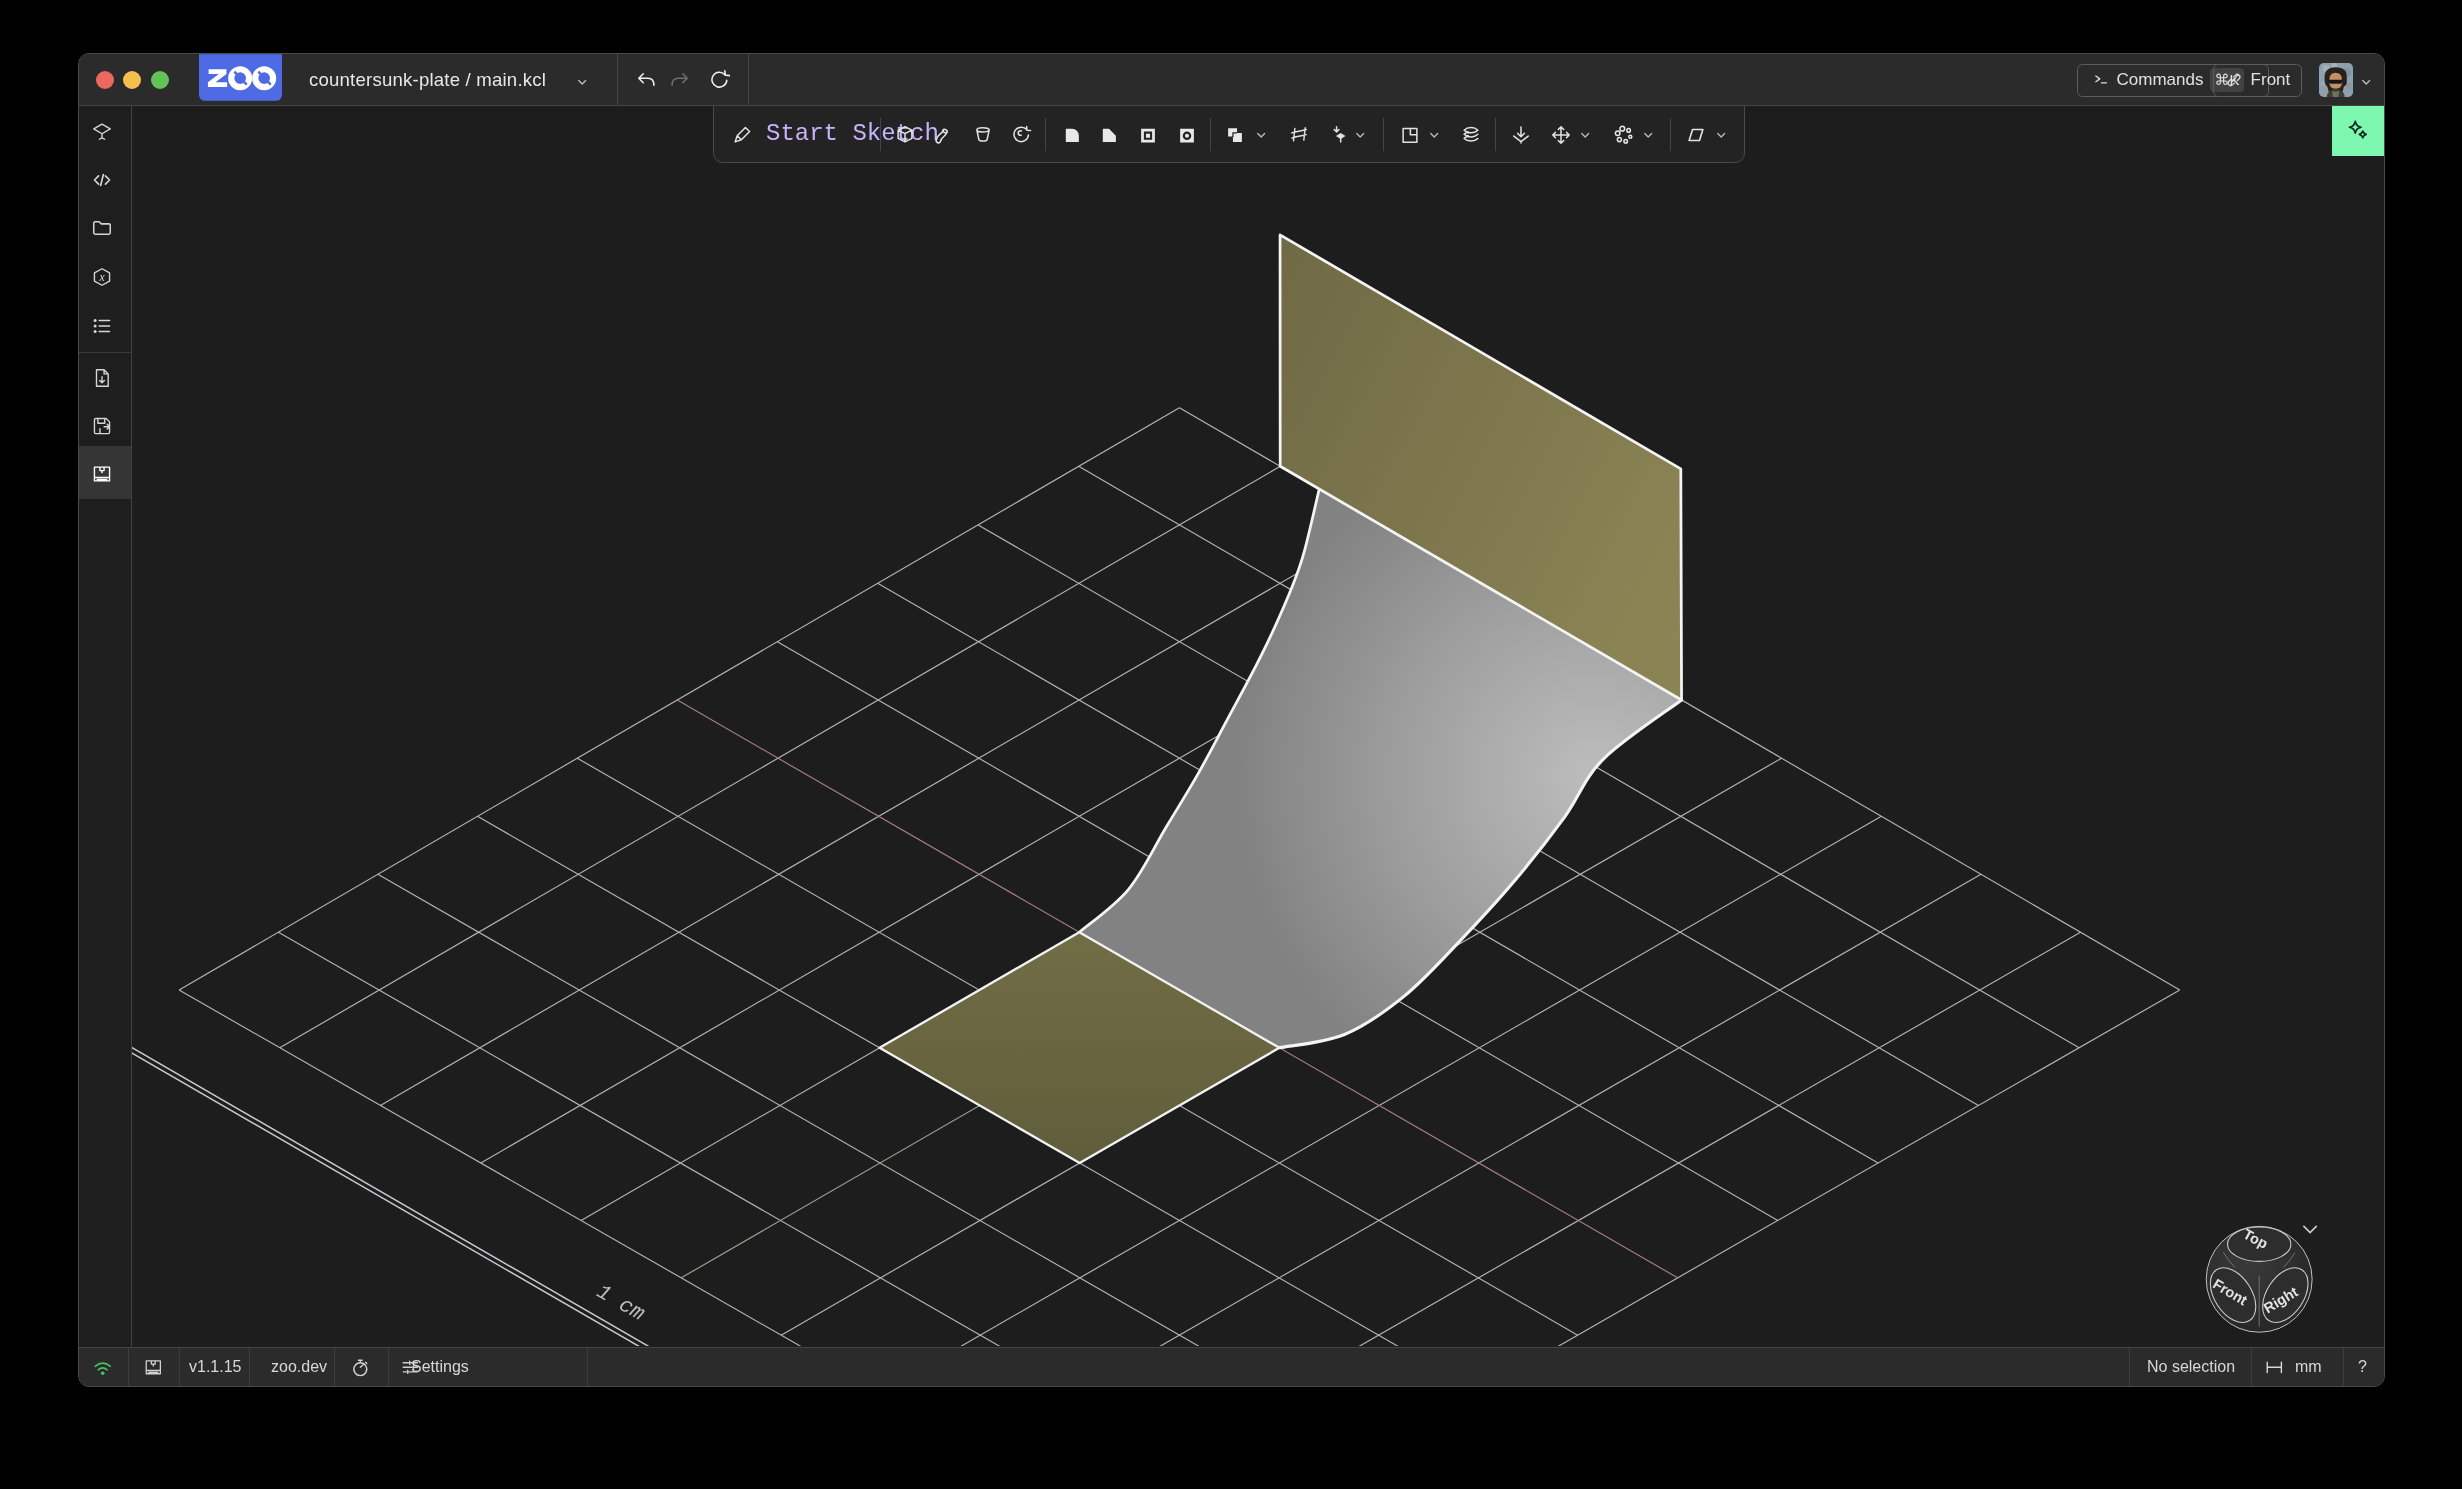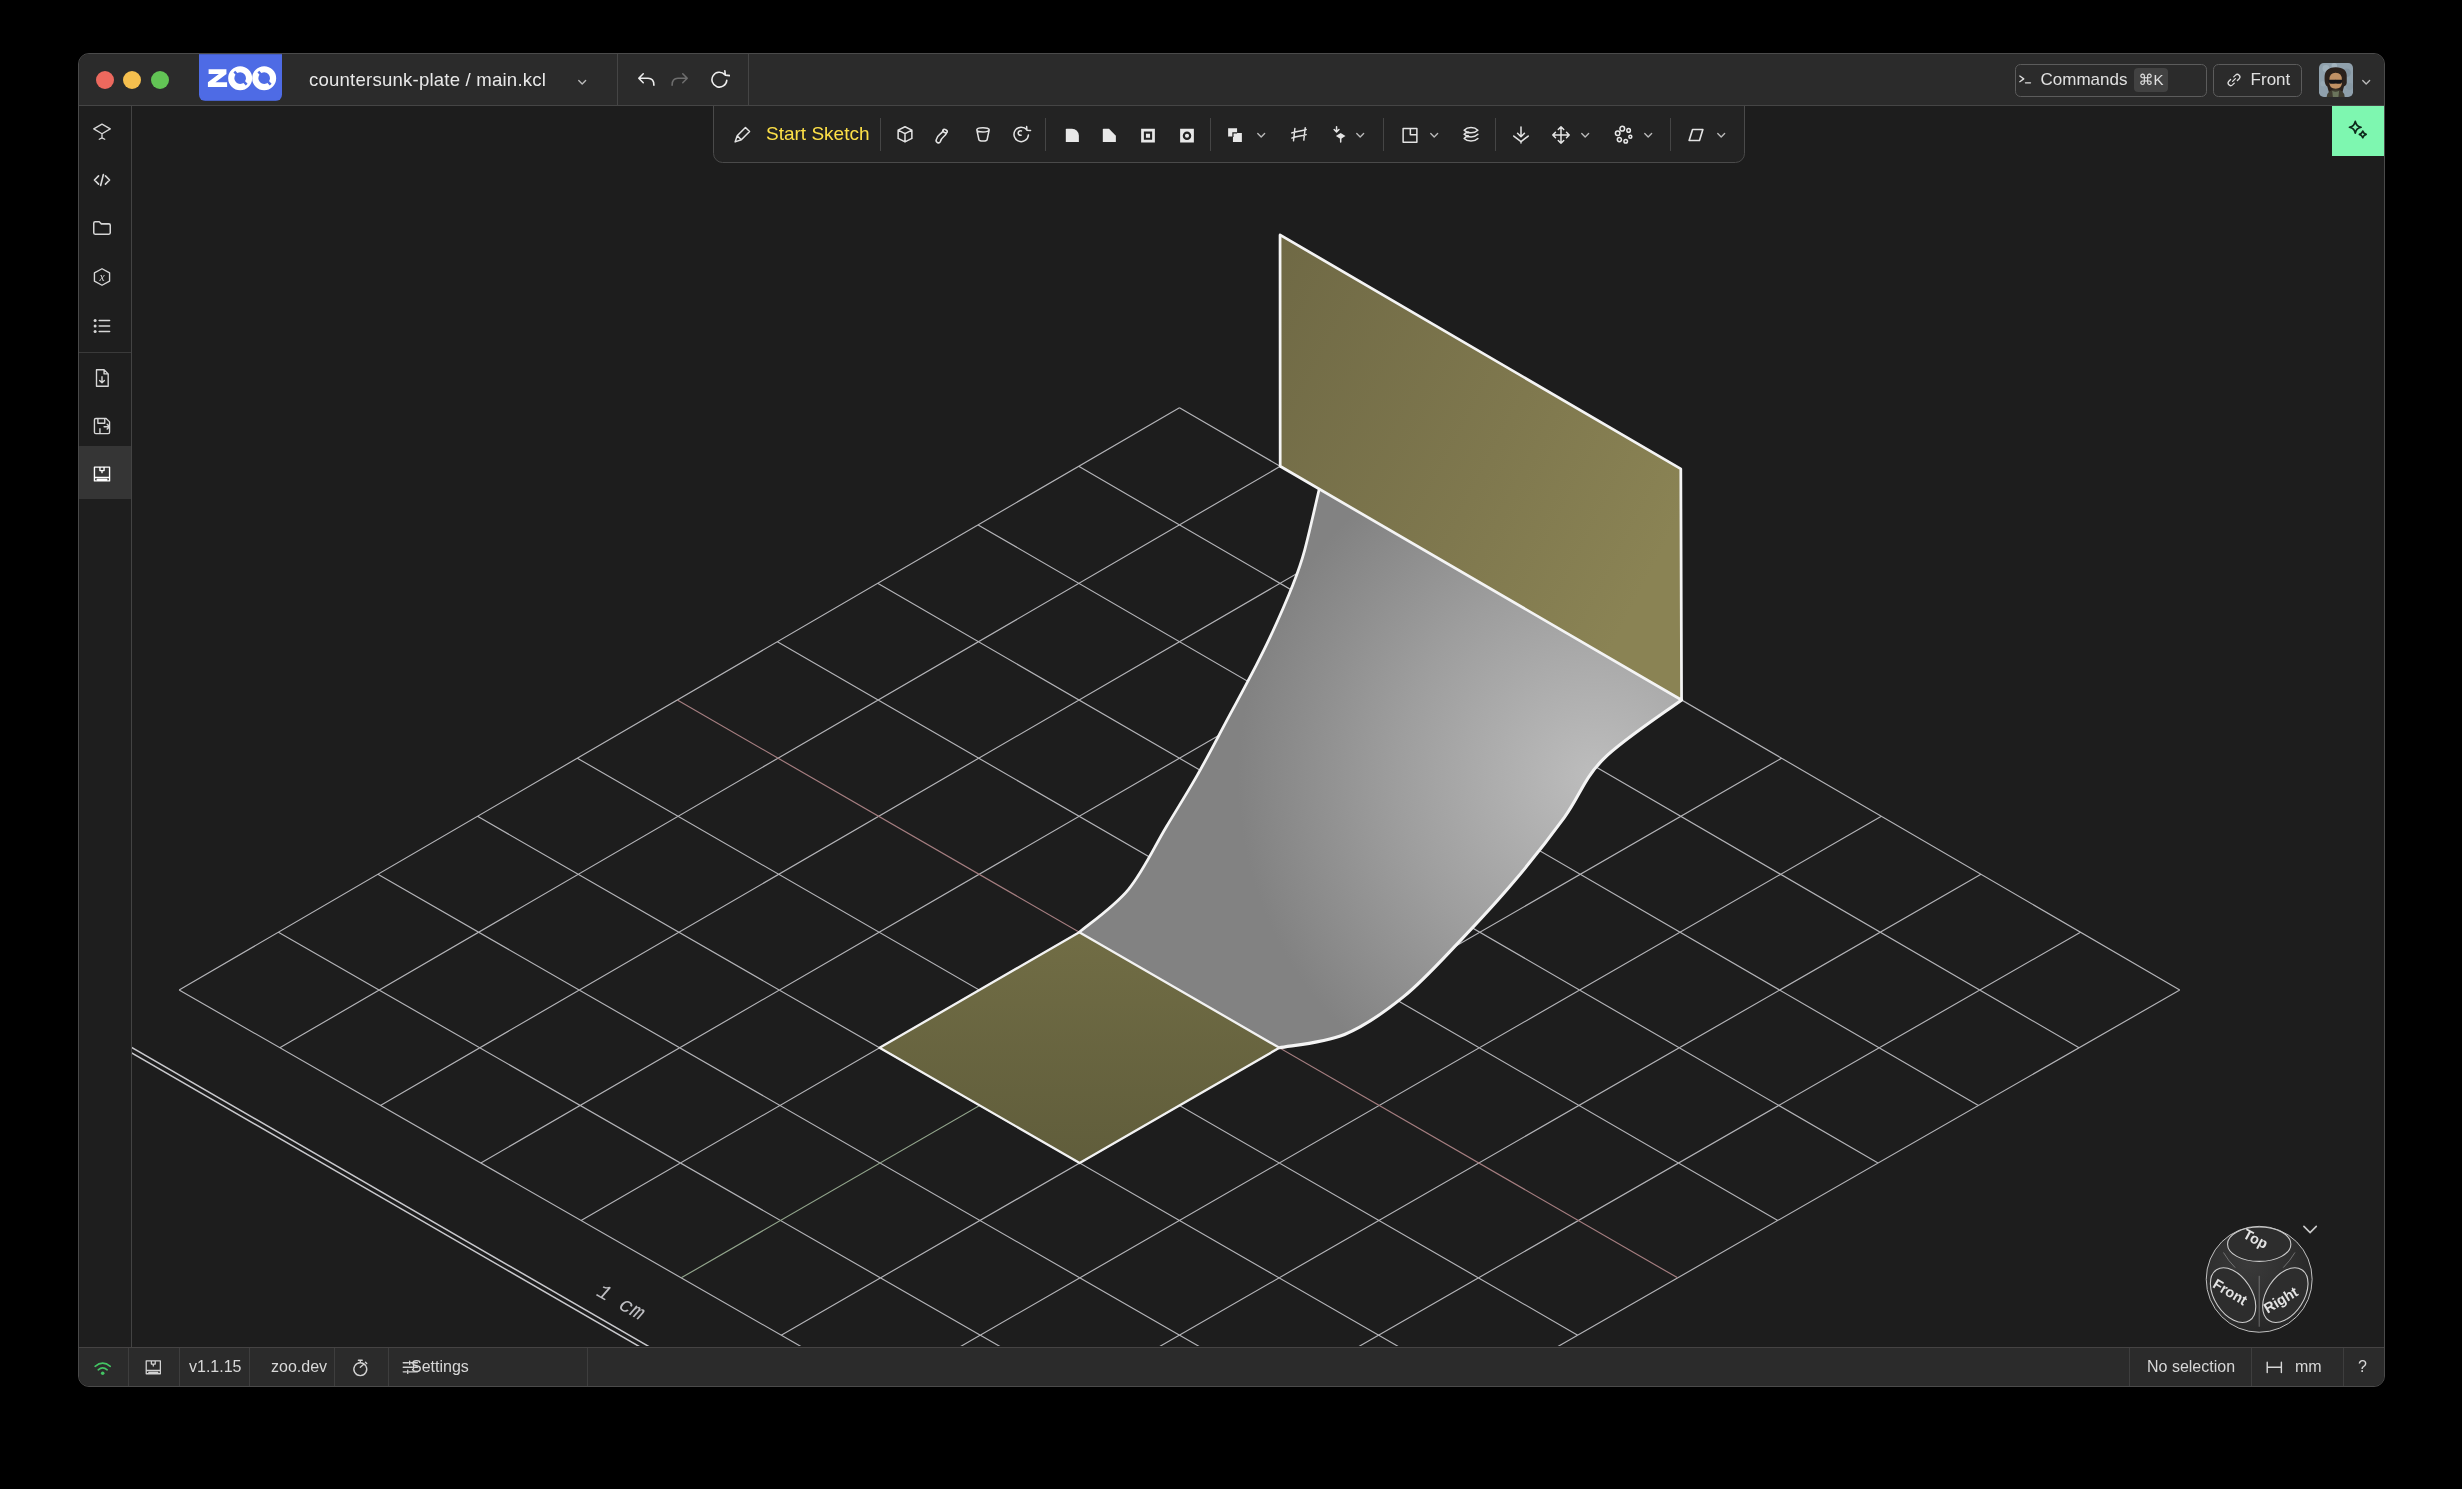--- a/index.html
+++ b/index.html
@@ -17,21 +17,21 @@
 #side { position:absolute; left:0; top:0; width:53px; height:100%; background:#1e1e1e; border-right:1.4px solid #434343; }
 .sic { position:absolute; left:12.4px; }
 #sidesep { position:absolute; left:0; top:246px; width:52px; height:1.4px; background:#3a3a3a; }
 #sihl { position:absolute; left:0; top:340px; width:52px; height:53px; background:#353535; }
 #vp { position:absolute; left:53px; top:0; right:0; height:100%; background:#1d1d1d; overflow:hidden; }
 #tbar { position:absolute; left:581px; top:-1.4px; width:1032px; height:58px; background:#232323;
   border:1.4px solid #4a4a4a; border-radius:0 0 9.6px 9.6px; }
 .ticon { position:absolute; top:18px; }
 .tchev { position:absolute; top:23px; }
 .tsep { position:absolute; top:12.4px; width:1.4px; height:33px; background:#454545; }
-.tlabel { position:absolute; top:0; height:56px; line-height:55px; font-size:19px; color:#fde047; }
+.tlabel { position:absolute; top:0; height:56px; line-height:55px; font-size:24px; color:#c4b5fd;font-family:Liberation Mono, monospace; }
 #greenbtn { position:absolute; right:0px; top:-0.7px; width:52px; height:51px; background:#7ef7b0; display:flex; align-items:center; justify-content:center; }
 #ftr { position:absolute; left:0; bottom:0; width:100%; height:39px; background:#2b2b2b; border-top:1.4px solid #454343; color:#d6d6d6; }
 .fsep { position:absolute; top:0; width:1.4px; height:38px; background:#3e3e3e; }
 .fic { position:absolute; top:9px; }
 .ftxt { position:absolute; top:0; height:38px; line-height:38px; font-size:16px; color:#d8d8d8; }
 </style></head>
 <body>
 <div id="win">
   <div id="hdr">
     <div class="dot" style="left:16.5px; background:#ec695e"></div>
@@ -69,21 +69,21 @@
         <svg width="22" height="22" viewBox="0 0 32 32" style="display:block;flex:none">
           <path d="M20 7 L26.5 13.5 L20 20 M26.5 13.5 H13 C7.5 13.5 4.5 17.5 4.5 23.5" stroke="#6d6d6d" stroke-width="2.3" fill="none" stroke-linecap="round" stroke-linejoin="round"></path>
         </svg>
       </div>
     <div class="hic" style="left:629px">
         <svg width="22" height="22" viewBox="0 0 32 32" style="display:block;flex:none">
           <path d="M24.5 8.2 A10.8 10.8 0 1 0 27.3 16.5 M24.5 2.5 l0.7 6.4 6.4 0.7" stroke="#ededed" stroke-width="2.3" fill="none" stroke-linecap="round" stroke-linejoin="round"></path>
         </svg>
       </div>
     <div class="hsep" style="left:669px"></div>
-    <div class="btn" style="left:1936px; width:192px; padding-left:1px;">
+    <div class="btn" style="left:1998px; width:192px; padding-left:15px;">
         <svg width="18" height="18" viewBox="0 0 32 32" style="display:block;flex:none">
           <path d="M5 9 l7 5 -7 5 M15 21 h9" stroke="#dddddd" stroke-width="2.4" fill="none" stroke-linecap="round" stroke-linejoin="round"></path>
         </svg>
         <span style="margin-left:5.5px">Commands</span>
         <span id="badge">⌘K</span>
       </div>
     <div class="btn" style="left:2134px; width:89px; padding-left:11px;">
         <svg width="18" height="18" viewBox="0 0 32 32" style="display:block;flex:none">
           <path d="M13.5 18.5 L18.5 13.5 M15.5 10.5 l3.2-3.2 a4.6 4.6 0 0 1 6.5 6.5 l-3.2 3.2 M16.5 21.5 l-3.2 3.2 a4.6 4.6 0 0 1 -6.5 -6.5 l3.2-3.2" stroke="#dddddd" stroke-width="2.3" fill="none" stroke-linecap="round" stroke-linejoin="round"></path>
         </svg>

